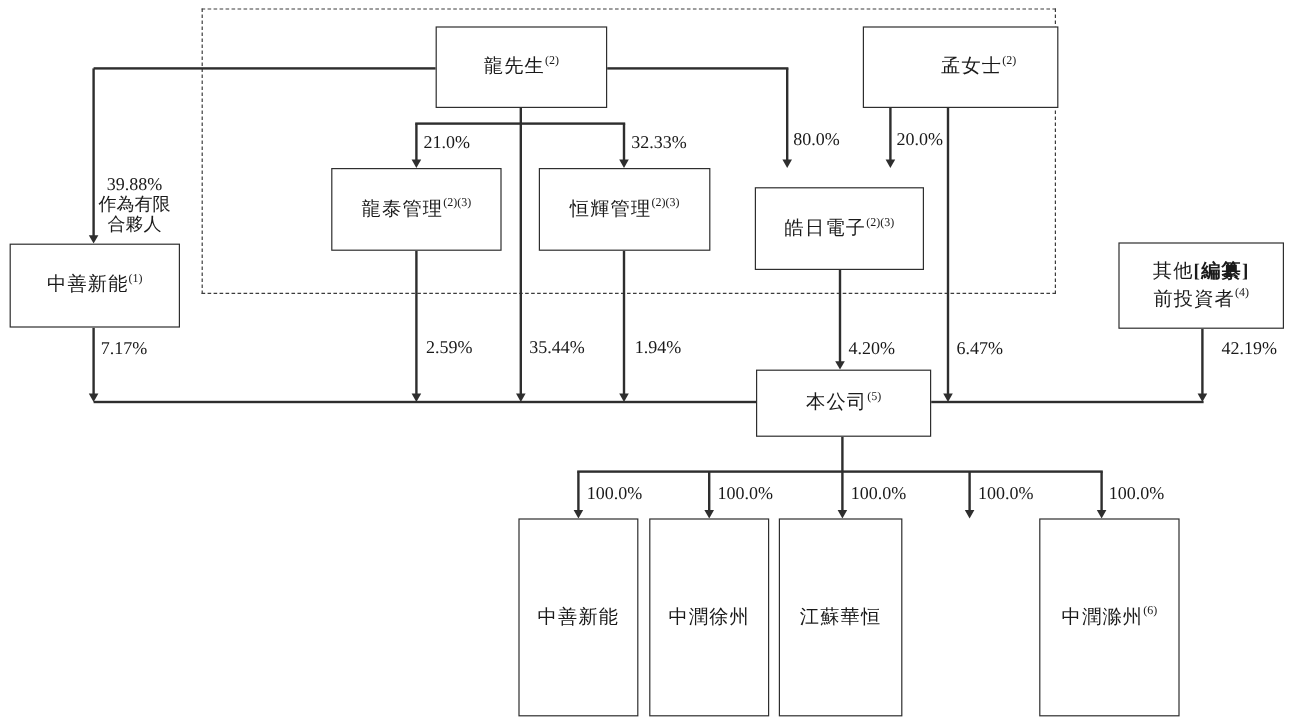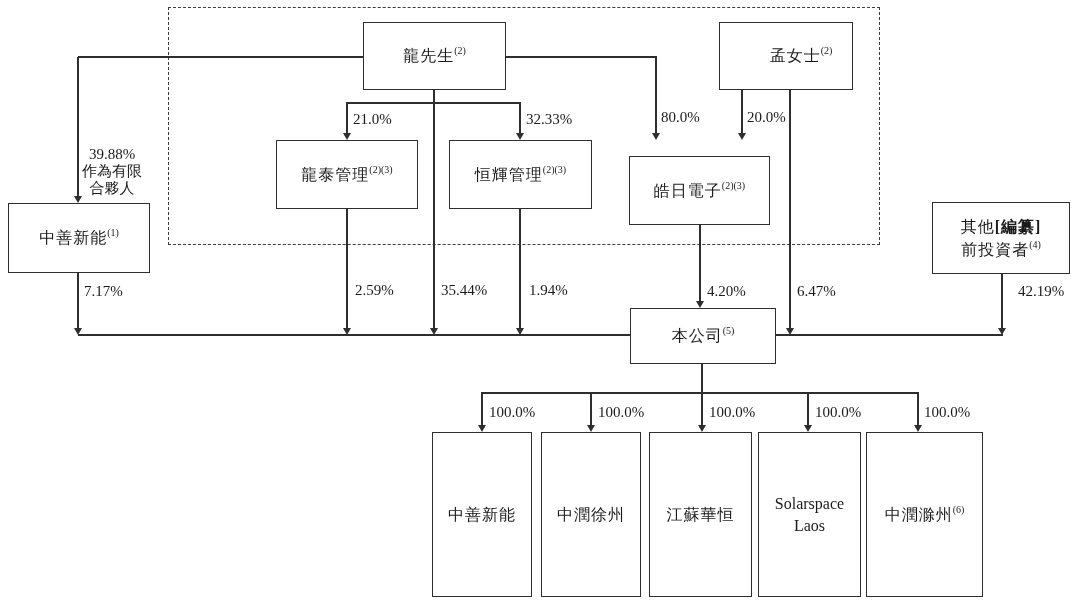--- a/index.html
+++ b/index.html
@@ -71,21 +71,21 @@
   <div class="arr" style="left:477.5px;top:425px;"></div>
   <div class="arr" style="left:586.5px;top:425px;"></div>
   <div class="arr" style="left:697.5px;top:425px;"></div>
   <div class="arr" style="left:803.5px;top:425px;"></div>
   <div class="arr" style="left:913.5px;top:425px;"></div>
 
   <div class="box" style="left:363px;top:22px;width:143px;height:68px;">
     <span><span>龍先生</span><sup>(2)</sup></span>
   </div>
 
-  <div class="box" style="left:719px;top:22px;width:134px;height:68px;padding-left:30px;">
+  <div class="box" style="left:719px;top:22px;width:163px;height:68px;padding-left:30px;">
     <span><span>孟女士</span><sup>(2)</sup></span>
   </div>
 
   <div class="box" style="left:276px;top:140px;width:142px;height:69px;">
     <span><span>龍泰管理</span><sup>(2)(3)</sup></span>
   </div>
 
   <div class="box" style="left:449px;top:140px;width:143px;height:69px;">
     <span><span>恒輝管理</span><sup>(2)(3)</sup></span>
   </div>
@@ -112,24 +112,20 @@
   </div>
 
   <div class="box" style="left:541px;top:432px;width:100px;height:165px;">
     <span>中潤徐州</span>
   </div>
 
   <div class="box" style="left:649px;top:432px;width:103px;height:165px;">
     <span>江蘇華恒</span>
   </div>
 
-  <div class="box latin" style="left:758px;top:432px;width:103px;height:165px;">
-    <div>Solarspace</div>
-    <div>Laos</div>
-  </div>
 
   <div class="box" style="left:866px;top:432px;width:117px;height:165px;">
     <span><span>中潤滁州</span><sup>(6)</sup></span>
   </div>
 
   <div class="pct pct-multi" style="left:78px;top:146px;width:68px;">
     <div>39.88%</div>
     <div>作為有限</div>
     <div>合夥人</div>
   </div>

